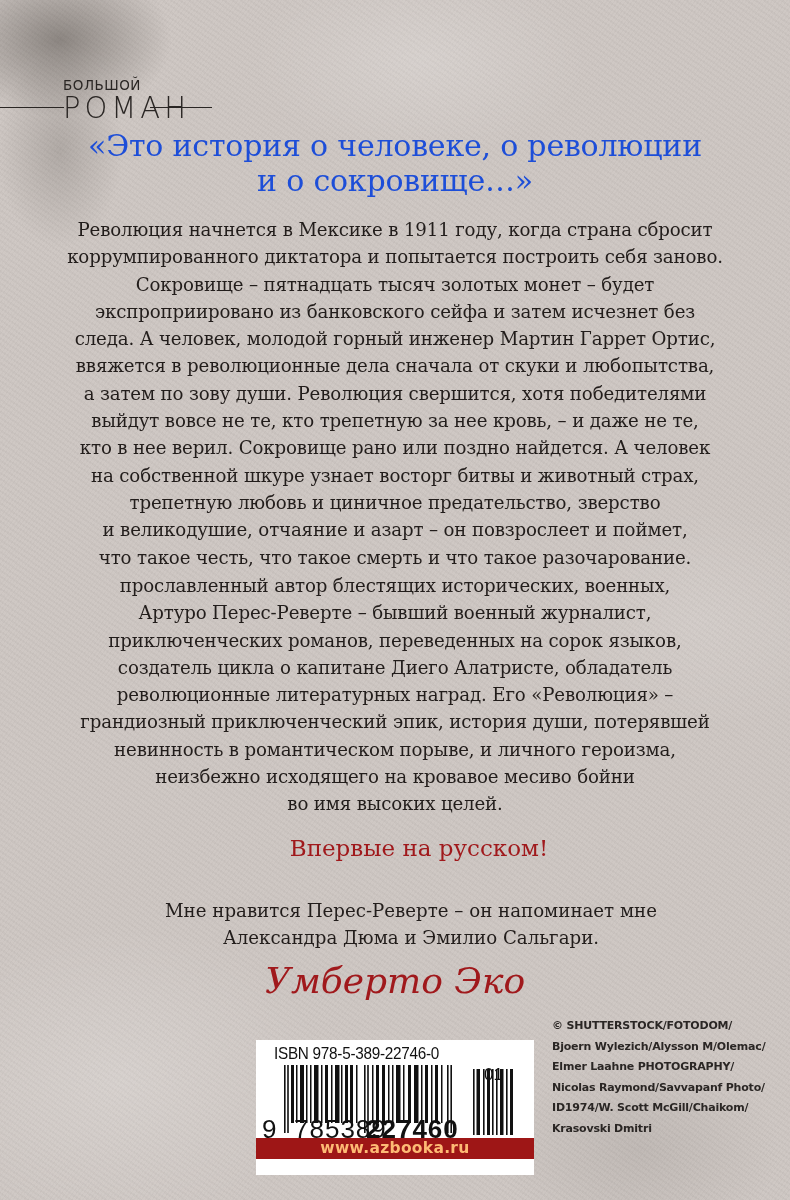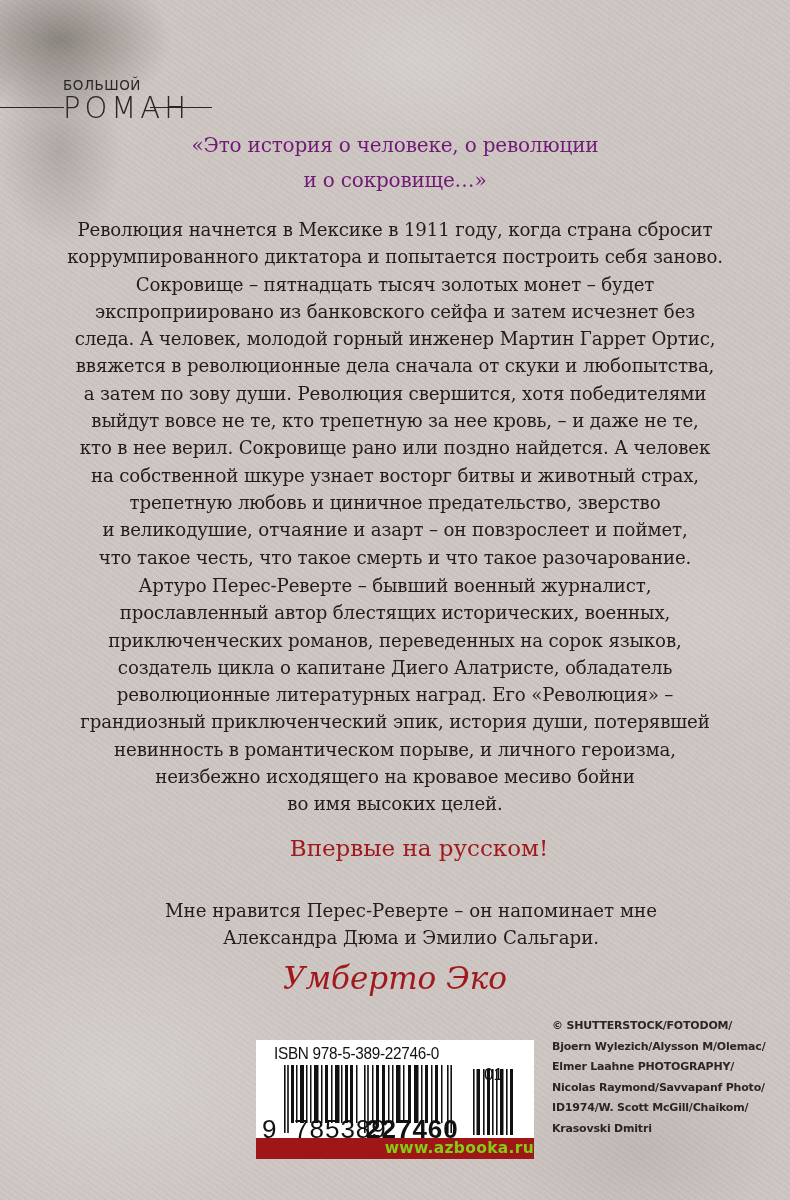--- a/index.html
+++ b/index.html
@@ -29,43 +29,43 @@
     position: absolute; left: 63px; top: 13px; font-family: "DejaVu Sans", sans-serif;
     font-size: 29px; font-weight: 200; letter-spacing: 4px; color: #2a2624;
     -webkit-text-stroke: 0px; transform: scaleY(1.05);
   }
   .series-line { position: absolute; left: 0; top: 30px; width: 64px; height: 1.2px; background: #2a2624; }
   .series-line2 { position: absolute; left: 150px; top: 30px; width: 62px; height: 1.2px; background: #2a2624; }
 
   .center { position: absolute; left: 0; width: 790px; text-align: center; }
 
   .headline {
-    top: 128px; font-size: 20px; line-height: 35px; color: #701a75; letter-spacing: -0.2px;
+    top: 128px; font-size: 30px; line-height: 35px; color: #1d4ed8; letter-spacing: -0.2px;
   }
 
   .para {
     font-size: 18.2px; line-height: 27.3px; color: #221d1b; letter-spacing: -0.15px;
   }
   .para .ln { display: block; white-space: nowrap; }
   .p1 { top: 216px; }
   .p2 { top: 572px; }
 
   .first-rus { top: 835px; font-size: 23px; color: #a0191c; margin-left: 24px; }
 
   .quote { top: 897px; font-size: 18.2px; line-height: 27.3px; color: #221d1b; }
   .quote .ln { display: block; white-space: nowrap; padding-left: 32px; }
 
   .quote-author {
-    top: 960px; font-size: 31px; font-style: italic; color: #a0191c;
+    top: 960px; font-size: 36px; font-style: italic; color: #a0191c;
     font-family: "DejaVu Serif", "Liberation Serif", serif;
   }
 
   
   .barcode-box {
-    position: absolute; left: 256px; top: 1040px; width: 278px; height: 119px;
+    position: absolute; left: 256px; top: 1040px; width: 278px; height: 135px;
     background: #fff;
   }
   .isbn-text {
     position: absolute; left: 18px; top: 4px; font-family: "Liberation Sans", sans-serif;
     font-size: 17px; color: #111; letter-spacing: -0.3px; transform: scaleX(0.9); transform-origin: left top;
   }
   .addon-text {
     position: absolute; left: 228px; top: 4px; font-family: "Liberation Sans", sans-serif;
     font-size: 17px; color: #111; margin-top: 21px;
   }
@@ -73,22 +73,22 @@
   .bars-addon { position: absolute; left: 217px; top: 29px; width: 40px; height: 66px; }
   .digits {
     position: absolute; left: 6px; top: 74px; font-family: "Liberation Sans", sans-serif;
     font-size: 26px; color: #111; letter-spacing: 1px;
   }
   .digits .d1 { position: absolute; left: 0; top: 0; }
   .digits .d2 { position: absolute; left: 32px; top: 0; }
   .digits .d3 { position: absolute; left: 104px; top: 0; font-weight: bold; }
   .site-band {
     position: absolute; left: 0; top: 98px; width: 278px; height: 21px; background: #9e1616;
-    color: #84cc16; font-family: "DejaVu Sans", sans-serif; font-weight: bold; font-size: 15.5px;
-    line-height: 21px; text-align: right; letter-spacing: 0.3px;
+    color: #fdba74; font-family: "DejaVu Sans", sans-serif; font-weight: bold; font-size: 15.5px;
+    line-height: 21px; text-align: center; letter-spacing: 0.3px;
   }
 
   .credits {
     position: absolute; left: 552px; top: 1016px; font-family: "DejaVu Sans", sans-serif;
     font-size: 11px; line-height: 20.5px; color: #2a2624; letter-spacing: -0.2px; font-weight: bold;
   }
   .credits .ln { display: block; white-space: nowrap; }
 </style>
 </head>
 <body>
@@ -115,22 +115,22 @@
   <span class="ln">а затем по зову души. Революция свершится, хотя победителями</span>
   <span class="ln">выйдут вовсе не те, кто трепетную за нее кровь, – и даже не те,</span>
   <span class="ln">кто в нее верил. Сокровище рано или поздно найдется. А человек</span>
   <span class="ln">на собственной шкуре узнает восторг битвы и животный страх,</span>
   <span class="ln">трепетную любовь и циничное предательство, зверство</span>
   <span class="ln">и великодушие, отчаяние и азарт – он повзрослеет и поймет,</span>
   <span class="ln">что такое честь, что такое смерть и что такое разочарование.</span>
 </div>
 
 <div class="center para p2">
+  <span class="ln">прославленный автор блестящих исторических, военных,</span>
   <span class="ln">Артуро Перес-Реверте – бывший военный журналист,</span>
-  <span class="ln">прославленный автор блестящих исторических, военных,</span>
   <span class="ln">приключенческих романов, переведенных на сорок языков,</span>
   <span class="ln">создатель цикла о капитане Диего Алатристе, обладатель</span>
   <span class="ln">революционные литературных наград. Его «Революция» –</span>
   <span class="ln">грандиозный приключенческий эпик, история души, потерявшей</span>
   <span class="ln">невинность в романтическом порыве, и личного героизма,</span>
   <span class="ln">неизбежно исходящего на кровавое месиво бойни</span>
   <span class="ln">во имя высоких целей.</span>
 </div>
 
 <div class="center first-rus">Впервые на русском!</div>

